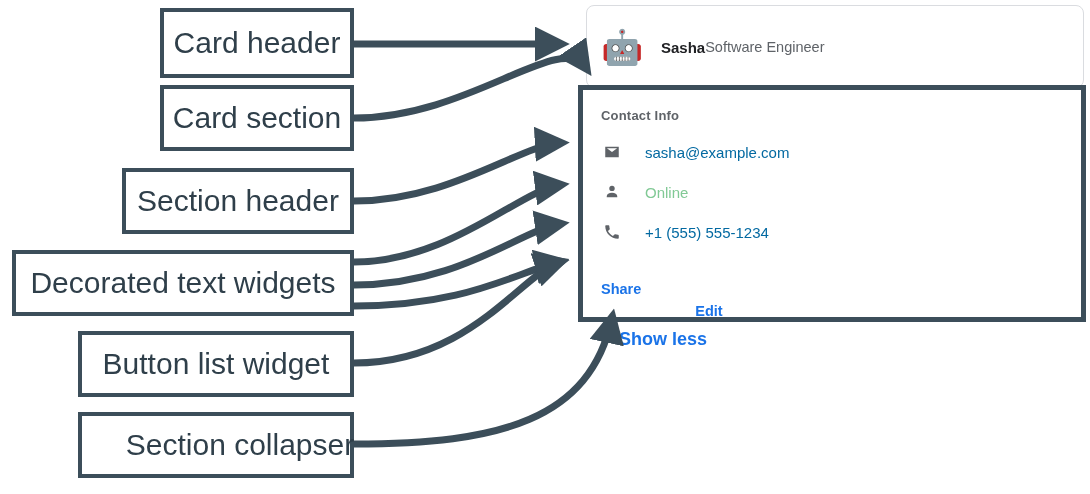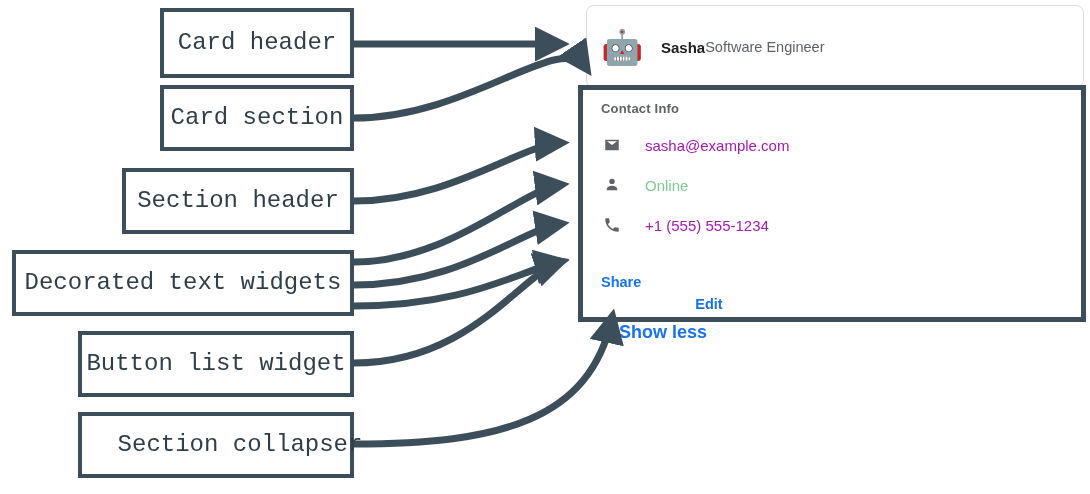--- a/index.html
+++ b/index.html
@@ -18,22 +18,22 @@
     overflow: hidden;
   }
 
   
   .callout {
     position: absolute;
     box-sizing: border-box;
     border: 4px solid #3c4e5a;
     background: #ffffff;
     color: #2f3f4a;
-    font-family: Liberation Mono, monospace;
-    font-size: 24px;
+    font-family: Liberation Sans, sans-serif;
+    font-size: 30px;
     line-height: 1;
     display: flex;
     align-items: center;
     justify-content: center;
     white-space: nowrap;
     z-index: 3;
   }
 
   #cb-card-header   { left: 160px; top: 8px;   width: 194px; height: 70px; }
   #cb-card-section  { left: 160px; top: 85px;  width: 194px; height: 66px; }
@@ -104,21 +104,21 @@
     left: 578px;
     top: 85px;
     width: 508px;
     height: 237px;
     box-sizing: border-box;
     border: 5px solid #3c4e5a;
     background: #ffffff;
     z-index: 1;
   }
   #section-inner {
-    padding: 11px 0 0 18px;
+    padding: 18px 0 0 18px;
   }
   .section-header {
     font-size: 13px;
     font-weight: bold;
     color: #5f6368;
     letter-spacing: .2px;
     margin-bottom: 16px;
   }
   .dtw-row {
     display: flex;
@@ -130,21 +130,21 @@
     width: 22px;
     flex: 0 0 auto;
     display: flex;
     align-items: center;
     justify-content: center;
     color: #5f6368;
   }
   .dtw-text {
     margin-left: 22px;
     font-size: 15px;
-    color: #a21caf;
+    color: #0369a1;
   }
   .dtw-text.status-online { color: #81c995; }
 
   .button-list {
     display: flex;
     align-items: center;
     margin-top: 4px;
     margin-bottom: 10px;
   }
   .list-button {

